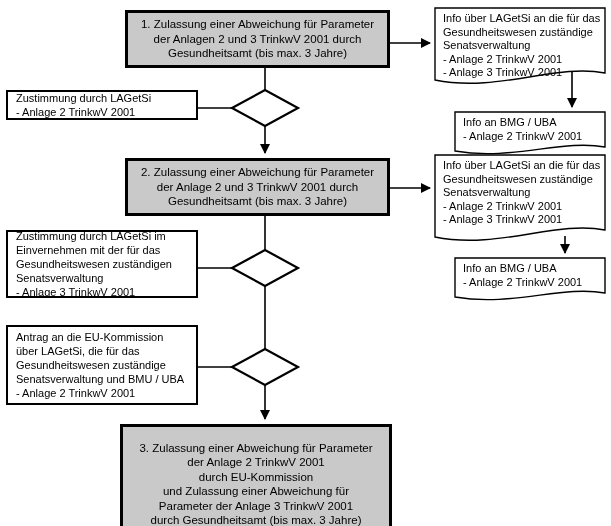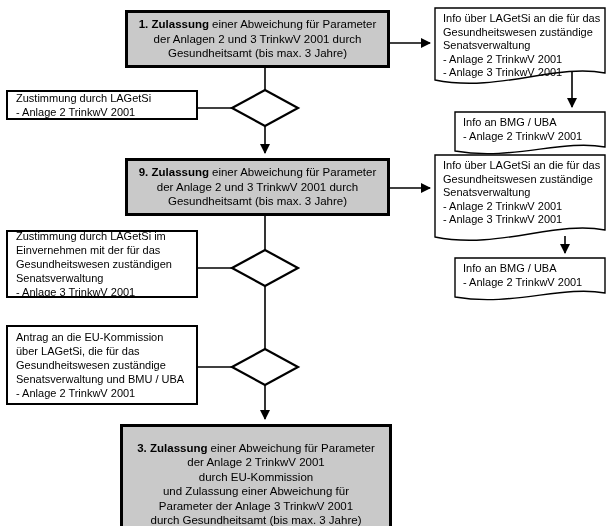--- a/index.html
+++ b/index.html
@@ -15,21 +15,21 @@
   
   .process{
     background:#c9c9c9;
     border:3px solid #000;
     text-align:center;
     font-size:11.5px;
     line-height:14.5px;
     display:flex;align-items:center;justify-content:center;
     padding:2px 4px;
   }
-  .process .lead{font-weight:bold;margin-right:3px;}
+  .process .lead{font-weight:normal;margin-right:3px;}
   .pre{white-space:pre-line;}
   
   .sidebox{
     background:#fff;
     border:2px solid #000;
     font-size:11px;
     line-height:14px;
     padding:5px 8px;
     display:flex;align-items:center;
   }
@@ -74,21 +74,21 @@
     <polygon points="232,367 265,349 298,367 265,385" fill="#fff" stroke="#000" stroke-width="2.2"></polygon>
   </svg>
 
   <div class="process abs" style="left:125px;top:10px;width:265px;height:58px;">
     <div><span class="lead">1. Zulassung</span><span class="pre">einer Abweichung für Parameter
 der Anlagen 2 und 3 TrinkwV 2001 durch
 Gesundheitsamt (bis max. 3 Jahre)</span></div>
   </div>
 
   <div class="process abs" style="left:125px;top:158px;width:265px;height:58px;">
-    <div><span class="lead">9. Zulassung</span><span class="pre">einer Abweichung für Parameter
+    <div><span class="lead">2. Zulassung</span><span class="pre">einer Abweichung für Parameter
 der Anlage 2 und 3 TrinkwV 2001 durch
 Gesundheitsamt (bis max. 3 Jahre)</span></div>
   </div>
 
   <div class="process abs" style="left:120px;top:424px;width:272px;height:120px;">
     <div><span class="lead">3. Zulassung</span><span class="pre">einer Abweichung für Parameter
 der Anlage 2 TrinkwV 2001
 durch EU-Kommission
 und Zulassung einer Abweichung für
 Parameter der Anlage 3 TrinkwV 2001

